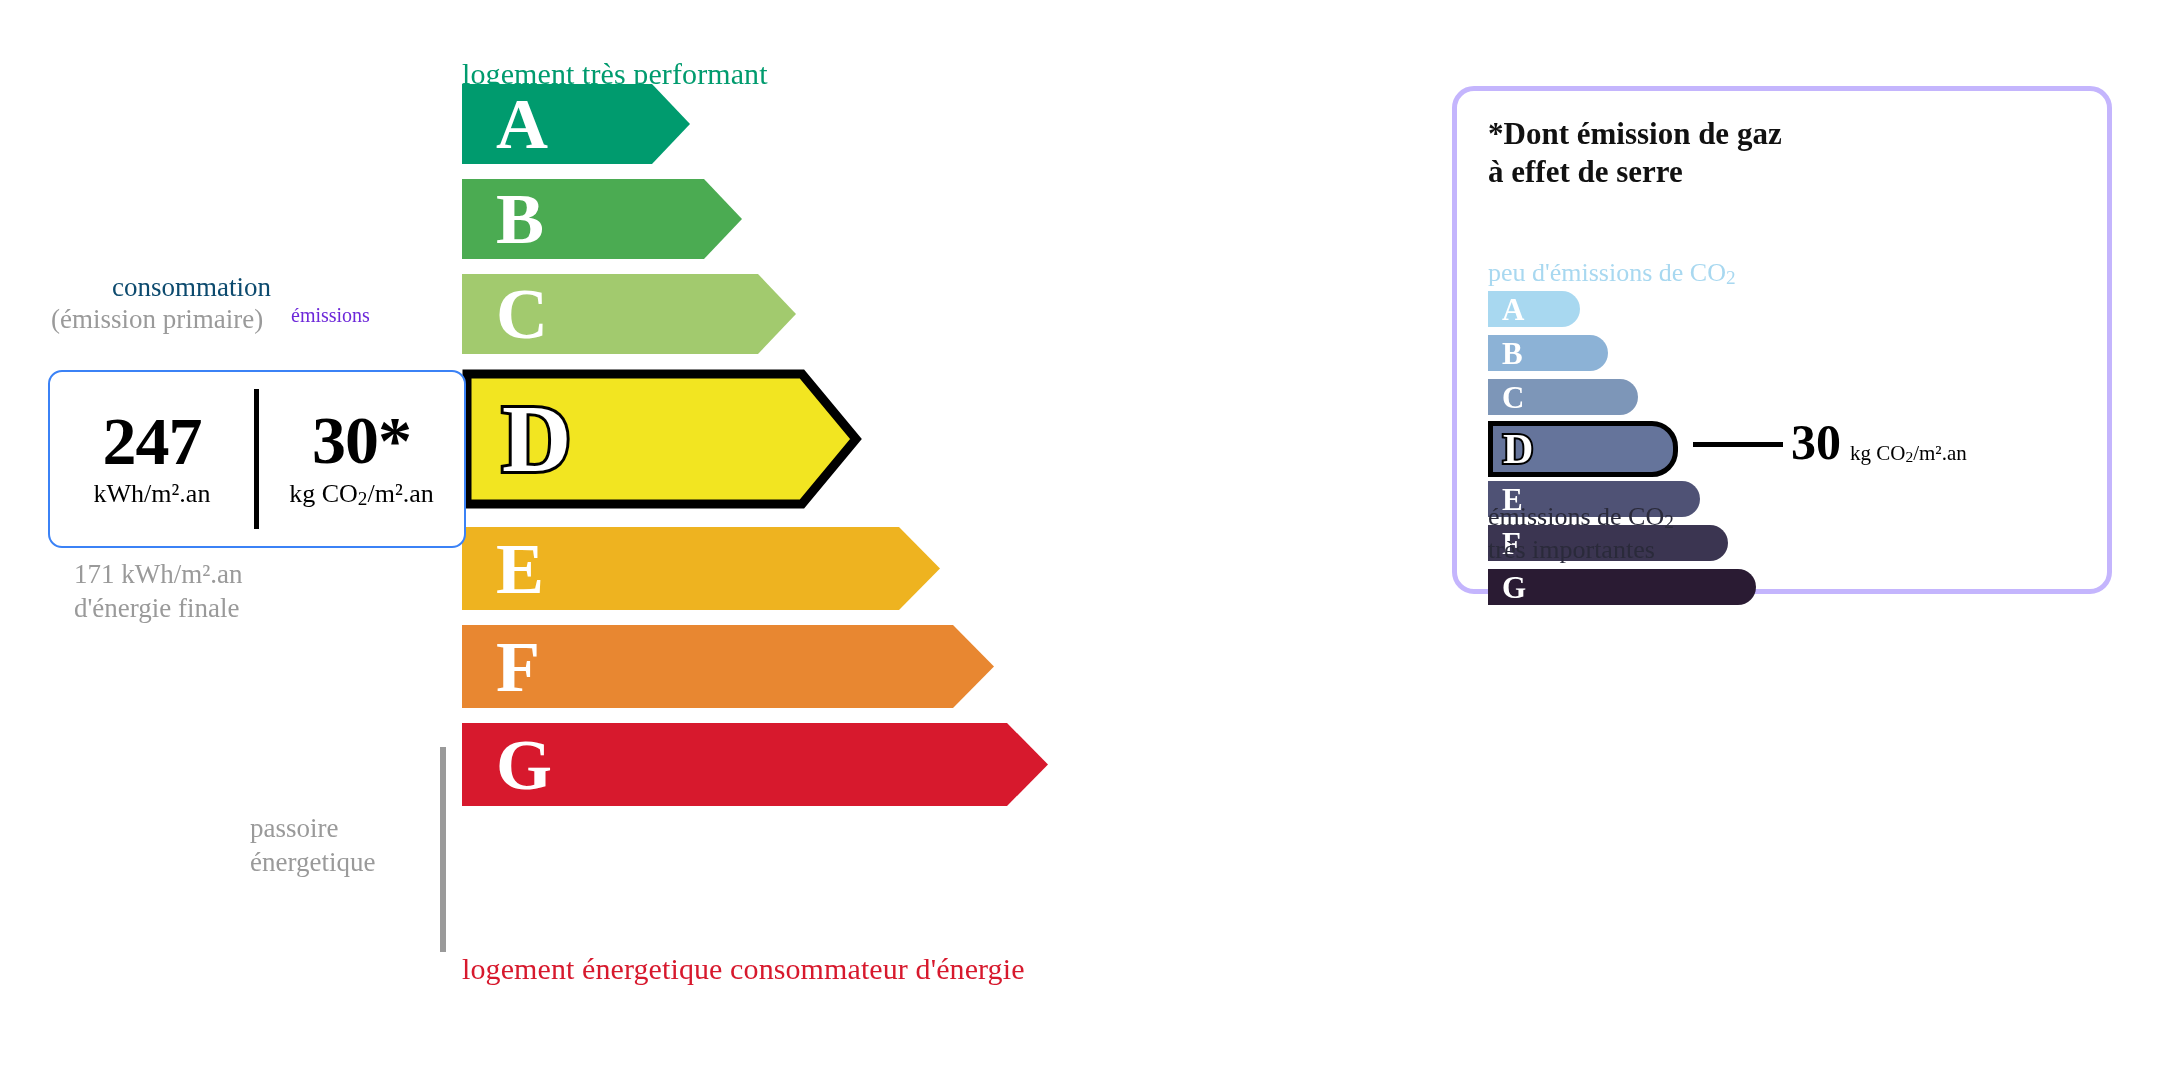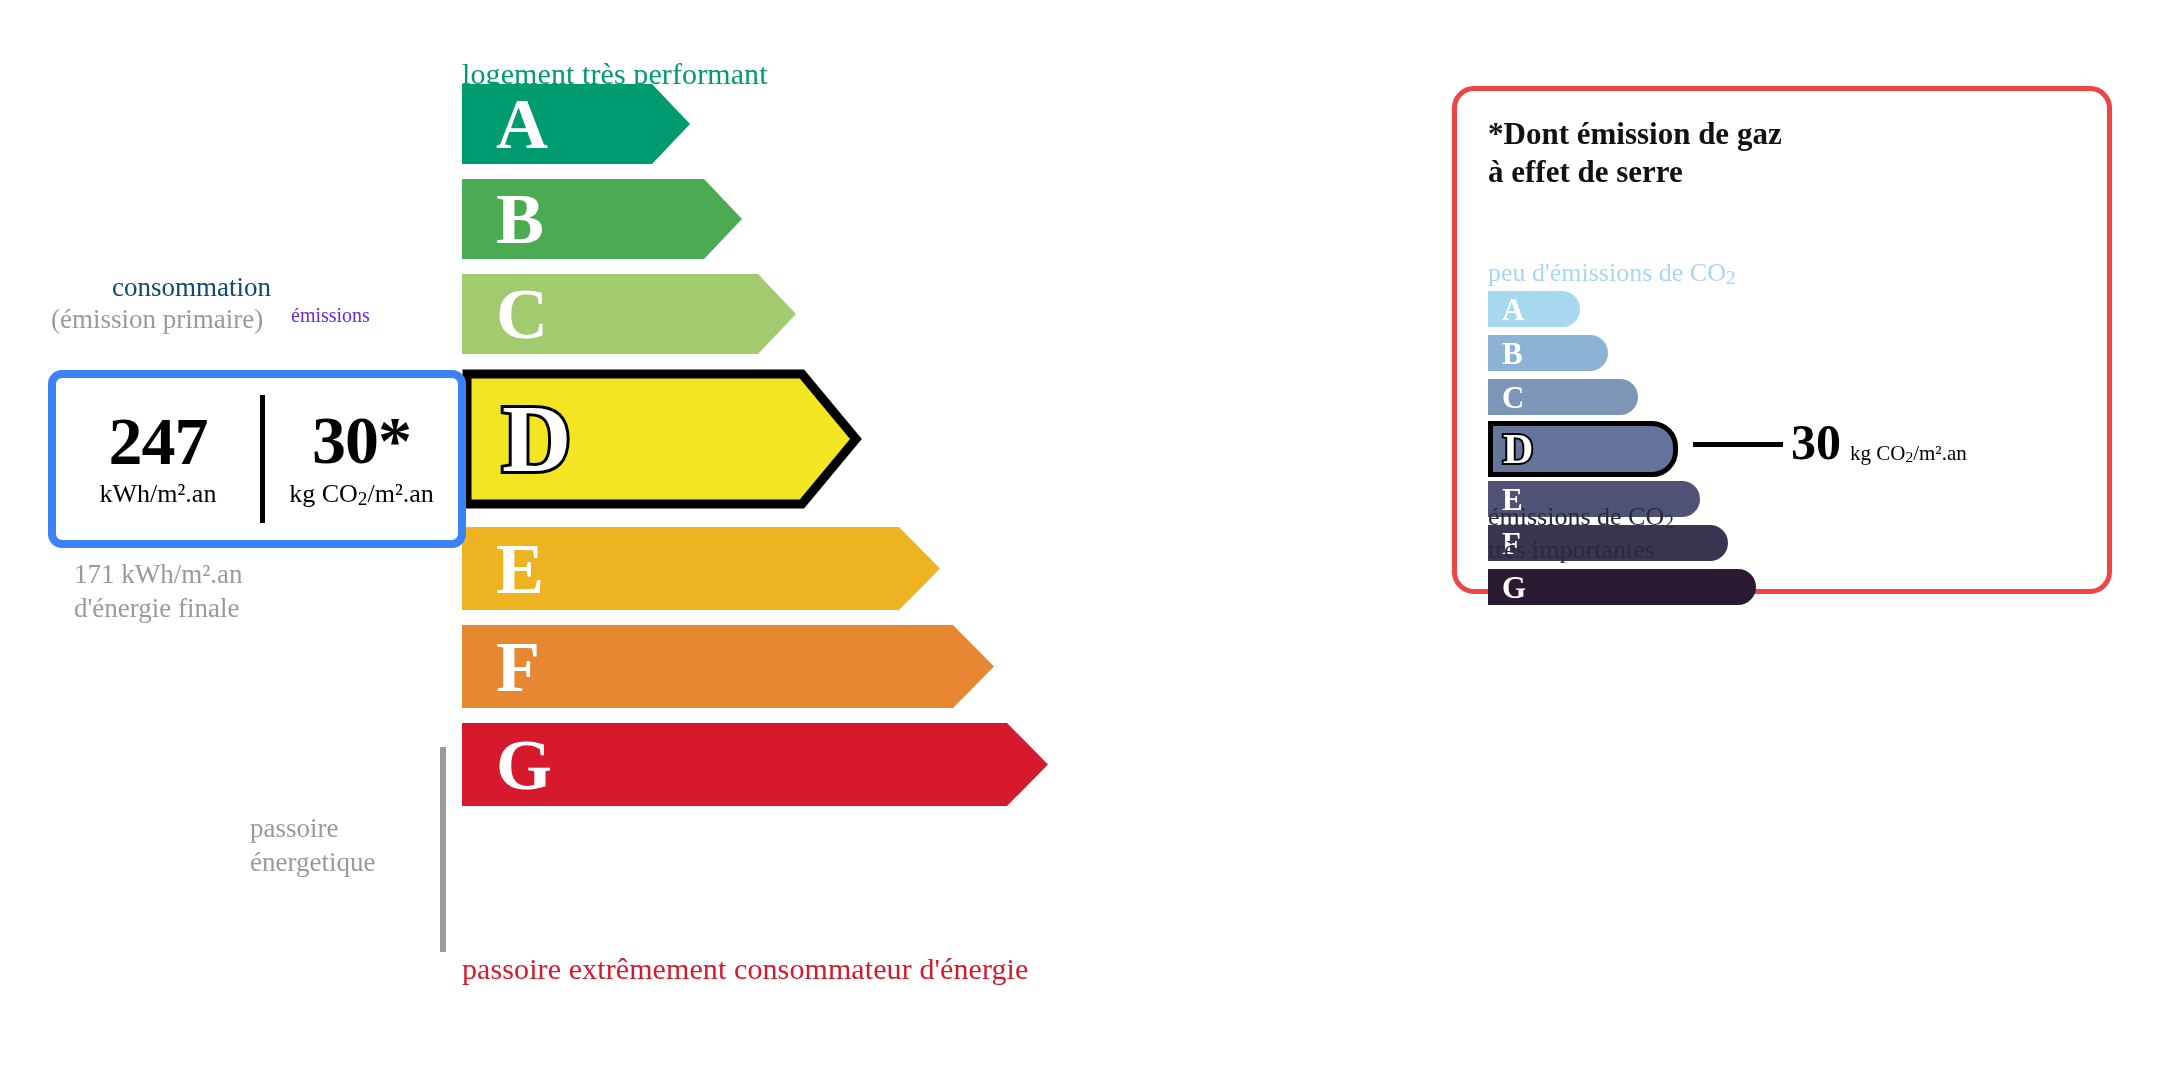--- a/index.html
+++ b/index.html
@@ -47,21 +47,21 @@
   .label-conso-sub{
     position:absolute;left:3px;top:-66px;
     font-size:27px;color:#9a9a9a;white-space:nowrap;
   }
   .label-emis{
     position:absolute;left:243px;top:-66px;
     font-size:20px;color:#6d28d9;white-space:nowrap;
   }
   .readout{
     position:absolute;left:0;top:0;width:418px;height:178px;
-    border:8px solid #3b82f6;border-radius:14px;background:#fff;
+    border:2px solid #3b82f6;border-radius:14px;background:#fff;
     box-sizing:border-box;display:flex;
   }
   .readout .cell{
     flex:1;display:flex;flex-direction:column;
     align-items:center;justify-content:center;
   }
   .readout .cell.left{flex:0 0 204px;}
   .readout .divider{width:5px;background:#000;margin:17px 0;}
   .readout .value{
     font-size:68px;font-weight:bold;color:#000;line-height:0.95;
@@ -78,21 +78,21 @@
     position:absolute;left:440px;top:747px;width:6px;height:205px;background:#9a9a9a;
   }
   .passoire-text{
     position:absolute;left:250px;top:812px;width:175px;
     text-align:left;font-size:27px;color:#9a9a9a;line-height:1.25;
   }
 
   
   .co2{
     position:absolute;left:1452px;top:86px;width:660px;height:508px;
-    border:5px solid #ef4444;border-radius:22px;background:#fff;box-sizing:border-box;
+    border:5px solid #c4b5fd;border-radius:22px;background:#fff;box-sizing:border-box;
   }
   .co2-title{
     position:absolute;left:31px;top:24px;
     font-size:31px;font-weight:bold;color:#111;line-height:1.22;white-space:nowrap;
   }
   .co2-top-caption{
     position:absolute;left:31px;top:167px;
     font-size:26px;color:#a8d8f0;white-space:nowrap;
   }
   .co2-bottom-caption{
@@ -181,21 +181,21 @@
 
       <div class="bar" style="top:639px;">
         <svg width="588" height="83" viewBox="0 0 588 83" aria-hidden="true">
           <path d="M0,0 H545 L586,41.5 L545,83 H0 Z" fill="#d7192d"></path>
         </svg>
         <span class="glyph">G</span>
       </div>
 
     </div>
 
-    <div class="bottom-caption">passoire extrêmement consommateur d'énergie</div>
+    <div class="bottom-caption">logement énergetique consommateur d'énergie</div>
 
     <div class="passoire-bar"></div>
     <div class="passoire-text">
       <span>passoire</span><br>
       <span>énergetique</span>
     </div>
 
     <div class="readout-wrap">
       <div class="label-conso">consommation</div>
       <div class="label-conso-sub">(émission primaire)</div>

